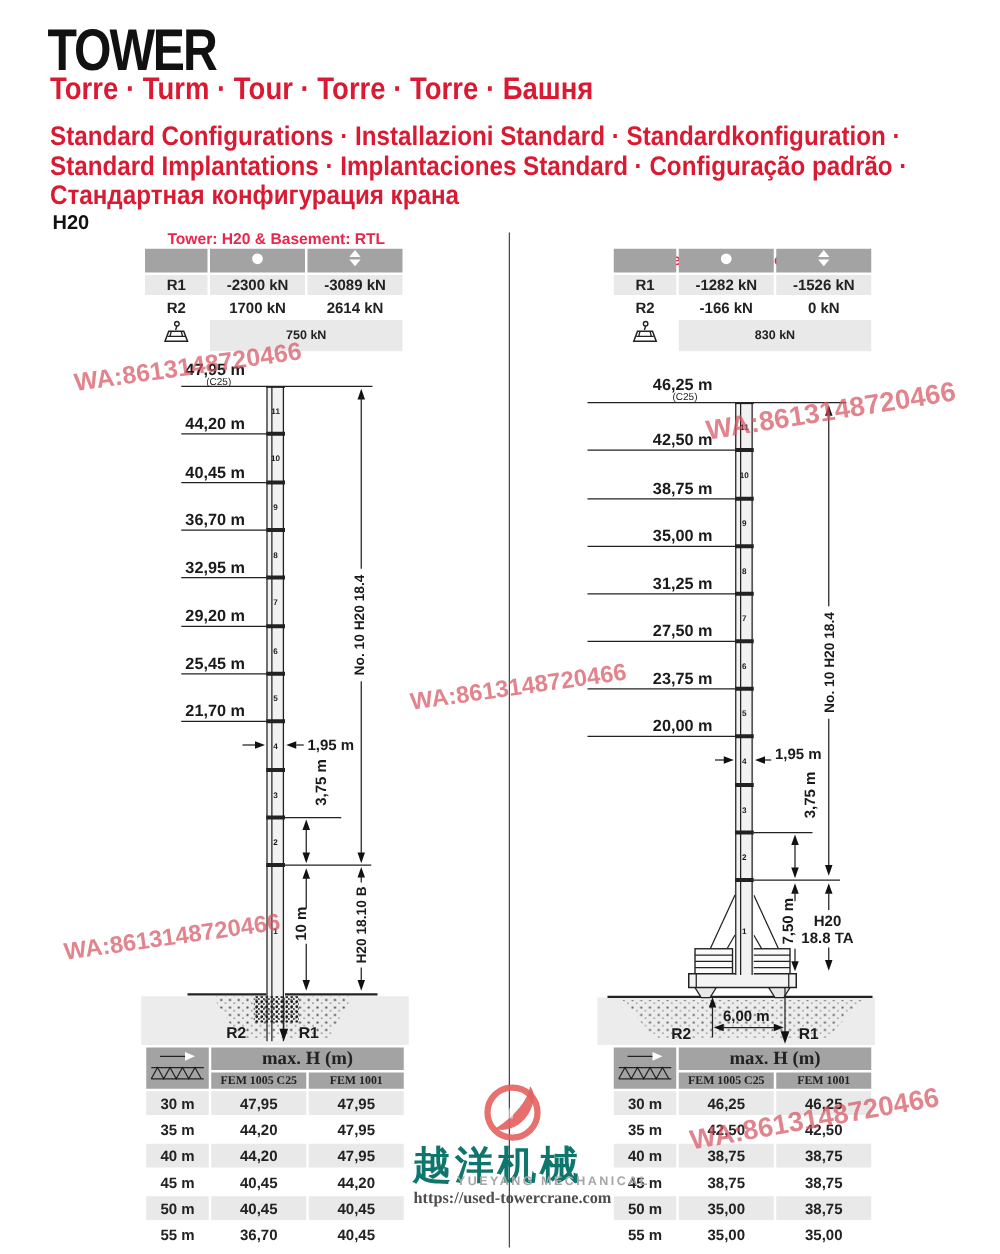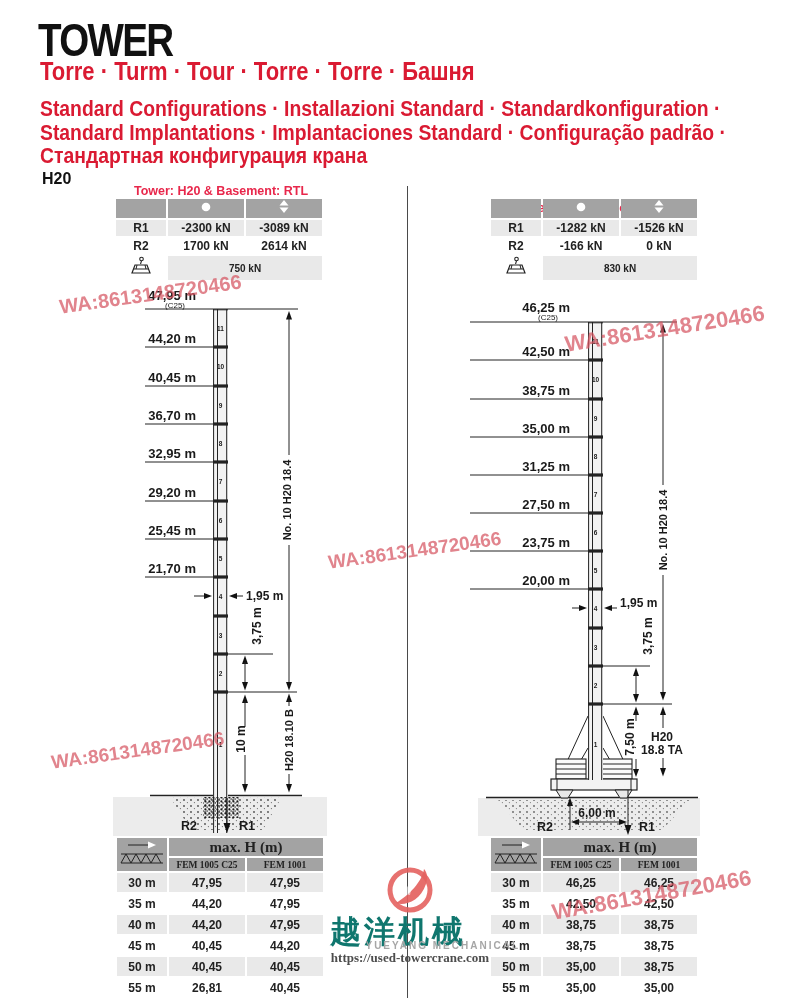--- a/index.html
+++ b/index.html
@@ -447,21 +447,21 @@
           <td>40,45</td>
           <td>44,20</td>
         </tr>
     <tr>
           <td class="gray">50 m</td>
           <td class="gray">40,45</td>
           <td class="gray">40,45</td>
         </tr>
     <tr>
           <td>55 m</td>
-          <td>26,81</td>
+          <td>36,70</td>
           <td>40,45</td>
         </tr>
   </tbody>
     </table>
 
   <table class="tt ht-t" style="left:489px;top:836px">
     <tbody>
         <tr>
       <td class="dark w50 icoc" rowspan="2">
         <svg width="44" height="26" viewBox="0 0 44 26">

